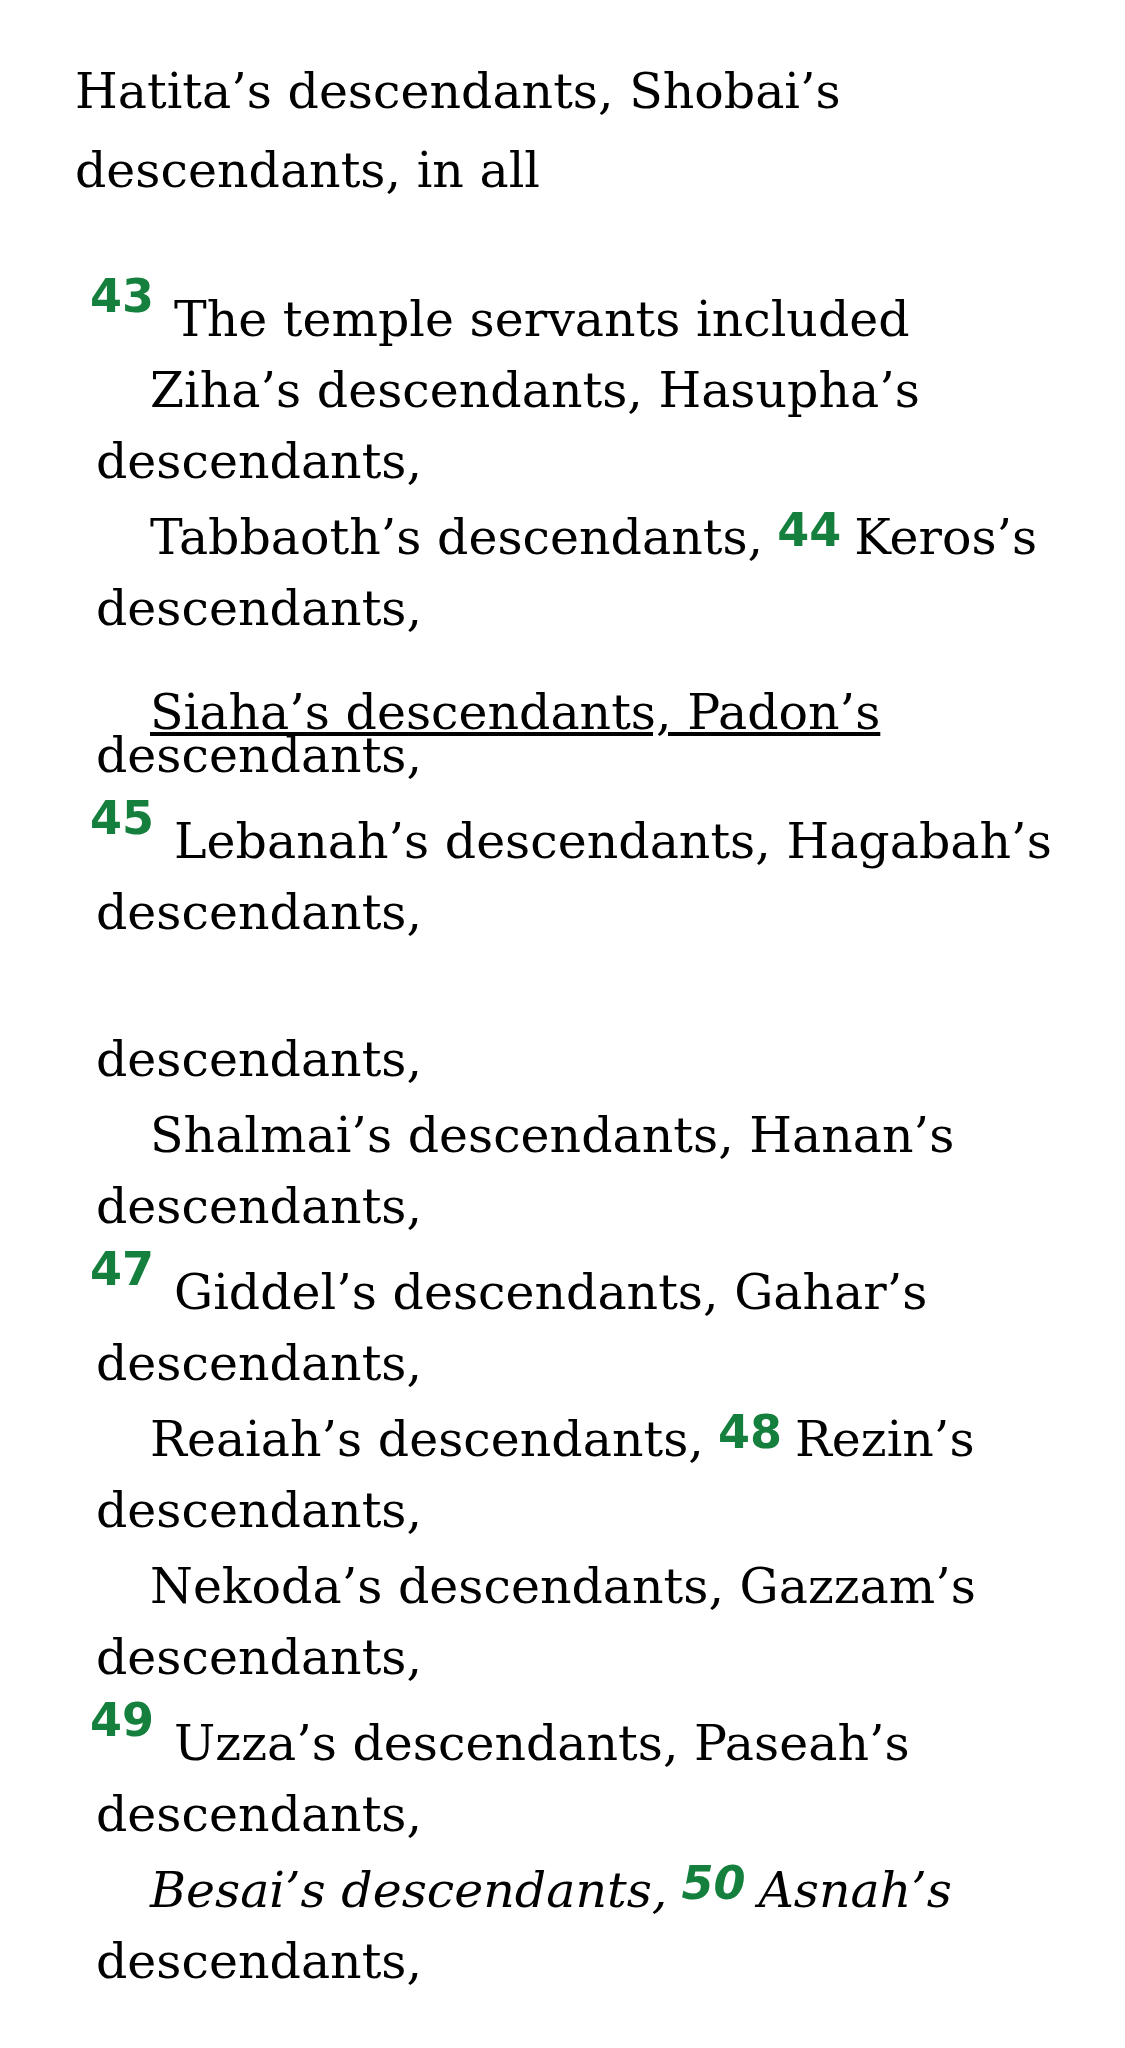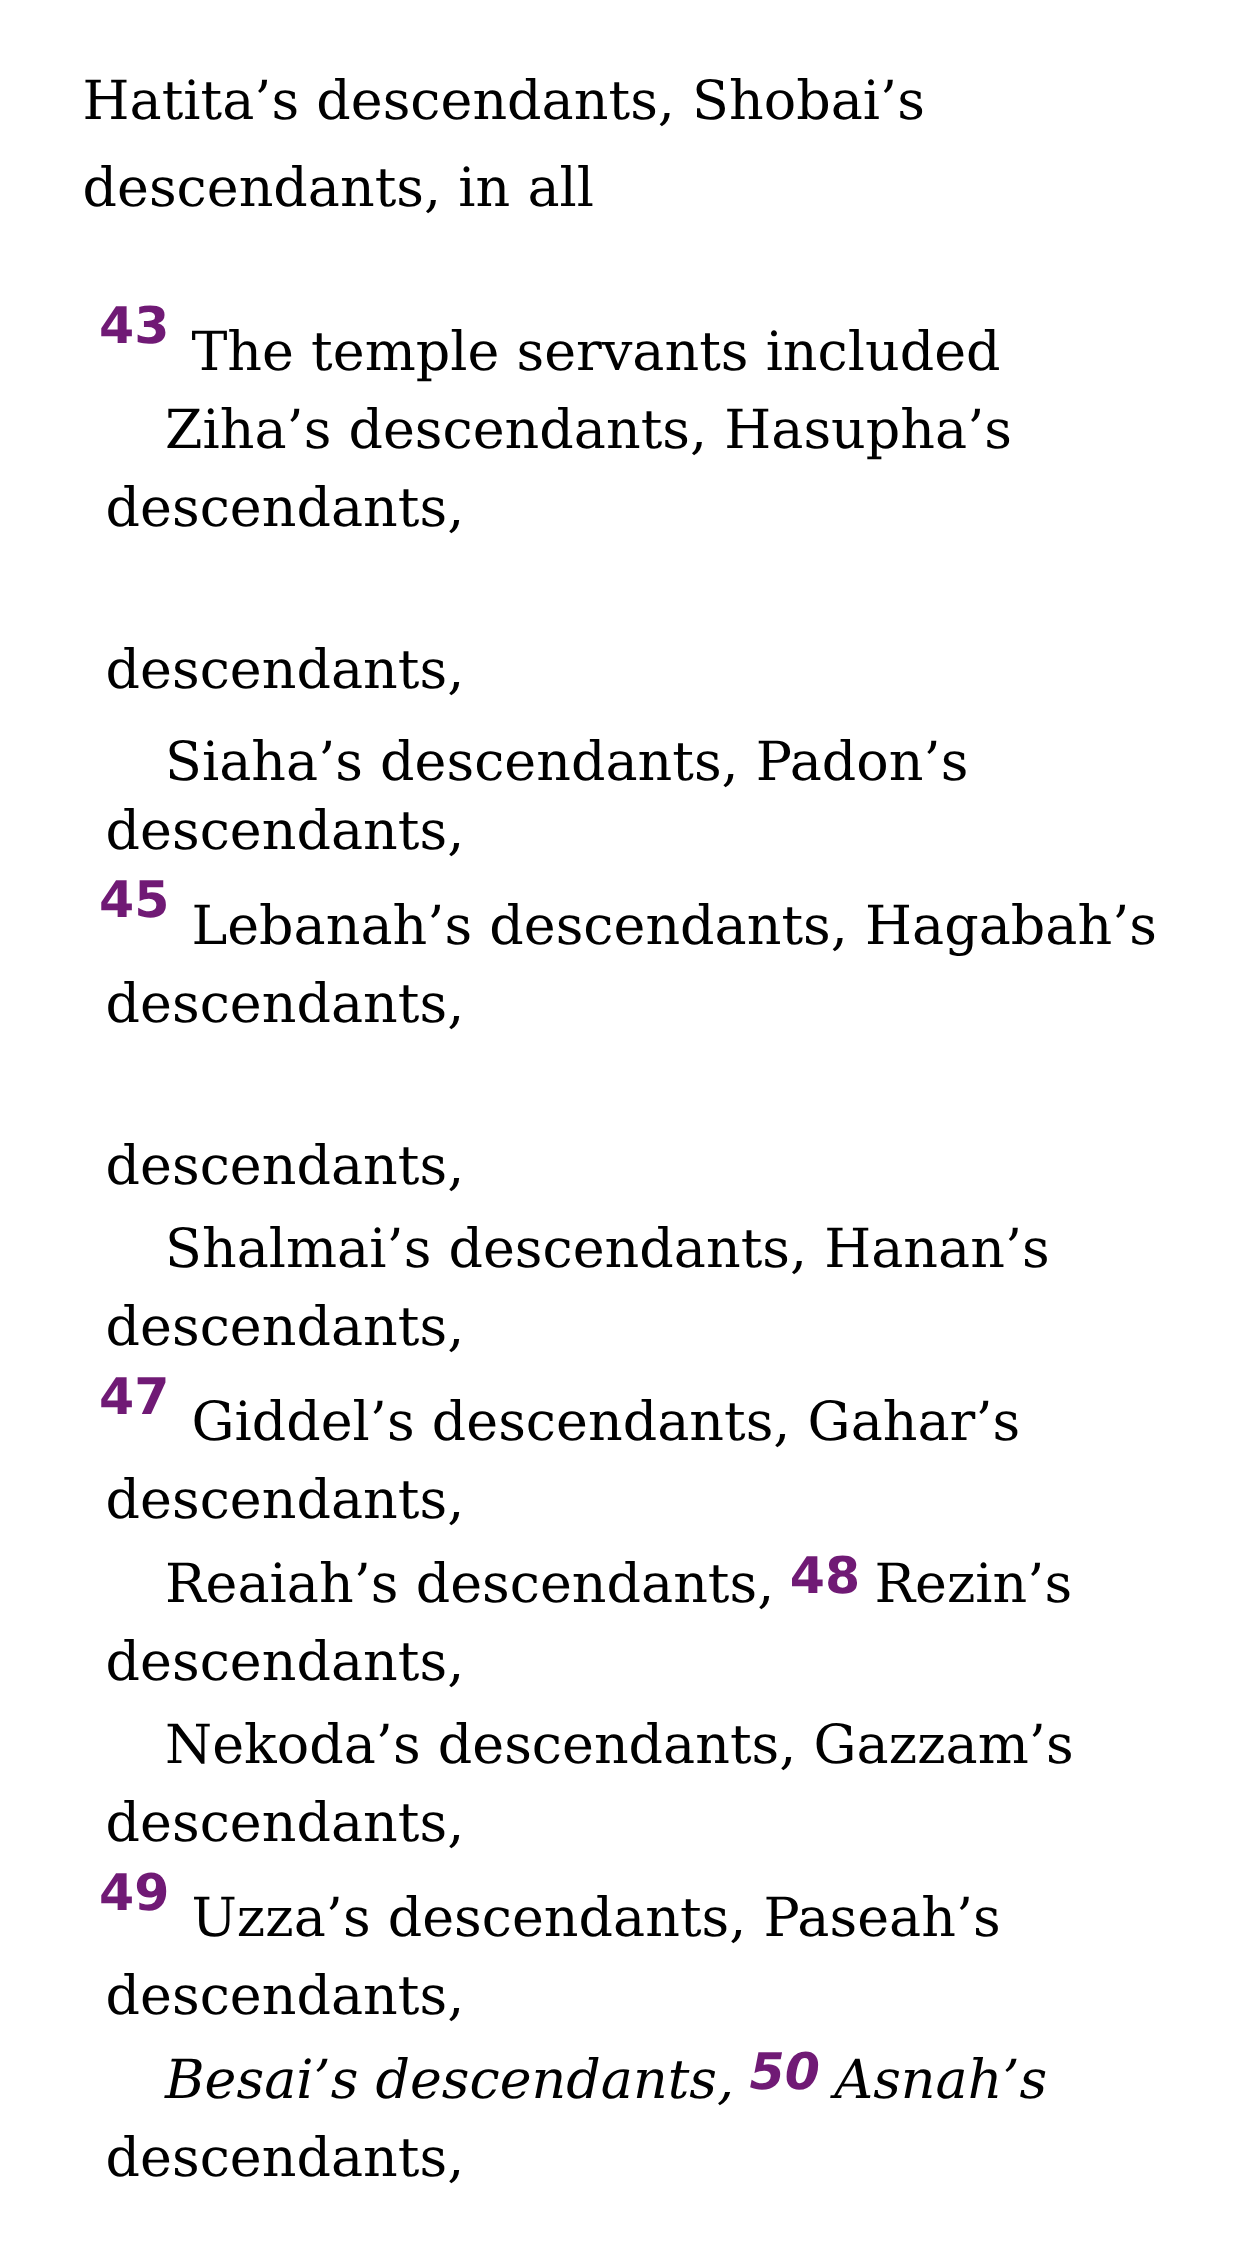--- a/index.html
+++ b/index.html
@@ -17,43 +17,44 @@
     white-space:nowrap;
     font-size:49px;
     line-height:1;
     color:#000000;
   }
   .vn{
     font-family:"DejaVu Sans", sans-serif;
     font-weight:700;
     font-size:46px;
     position:relative;
-    color:#701a75;
+    color:#15803d;
   }
   .vn-start{
     top:-24px;
     margin-right:20px;
   }
   .vn-inline{
     top:-8px;
     margin-left:14px;
     margin-right:13px;
   }
 </style>
 </head>
 <body>
 
 <main id="screen">
     <div class="line margin" style="left: 75px; top: 67px;"><span>Hatita’s descendants, Shobai’s</span></div>
     <div class="line margin" style="left: 75px; top: 136px; margin-top: 10px;"><span>descendants, in all</span></div>
     <div class="line intro" style="left: 90px; top: 295px;"><span class="vn vn-start">43</span><span>The temple servants included</span></div>
     <div class="line first" style="left: 150px; top: 366px; text-align: center;"><span>Ziha’s descendants, Hasupha’s</span></div>
     <div class="line cont" style="left: 96px; top: 437px;"><span>descendants,</span></div>
+    <div class="line first" style="left: 150px; top: 513px;"><span>Tabbaoth’s descendants,</span><span class="vn vn-inline">44</span><span>Keros’s</span></div>
     <div class="line cont" style="left: 96px; top: 584px;"><span>descendants,</span></div>
-    <div class="line first" style="left: 150px; top: 668px;"><span>Siaha’s descendants, Padon’s</span></div>
+    <div class="line first" style="left: 150px; top: 688px; text-decoration: underline;"><span>Siaha’s descendants, Padon’s</span></div>
     <div class="line cont" style="left: 96px; top: 731px;"><span>descendants,</span></div>
     <div class="line verse" style="left: 90px; top: 817px;"><span class="vn vn-start">45</span><span>Lebanah’s descendants, Hagabah’s</span></div>
     <div class="line cont" style="left: 96px; top: 888px;"><span>descendants,</span></div>
     <div class="line cont" style="left: 96px; top: 1035px;"><span>descendants,</span></div>
     <div class="line first" style="left: 150px; top: 1111px;"><span>Shalmai’s descendants, Hanan’s</span></div>
     <div class="line cont" style="left: 96px; top: 1182px;"><span>descendants,</span></div>
     <div class="line verse" style="left: 90px; top: 1268px;"><span class="vn vn-start">47</span><span>Giddel’s descendants, Gahar’s</span></div>
     <div class="line cont" style="left: 96px; top: 1339px;"><span>descendants,</span></div>
     <div class="line first" style="left: 150px; top: 1415px;"><span>Reaiah’s descendants,</span><span class="vn vn-inline">48</span><span>Rezin’s</span></div>
     <div class="line cont" style="left: 96px; top: 1486px;"><span>descendants,</span></div>

